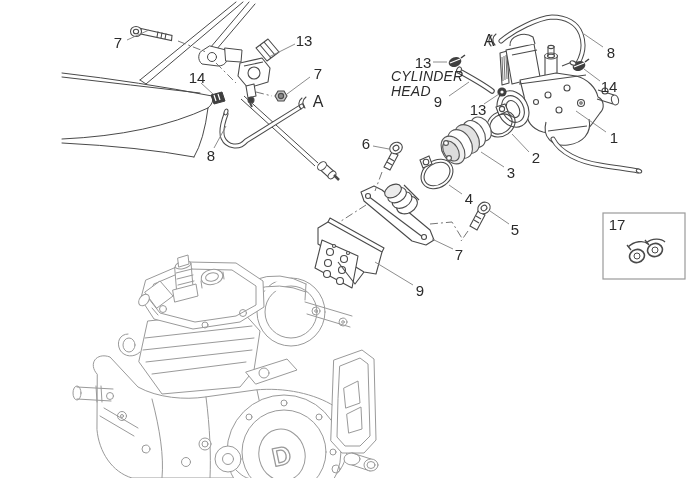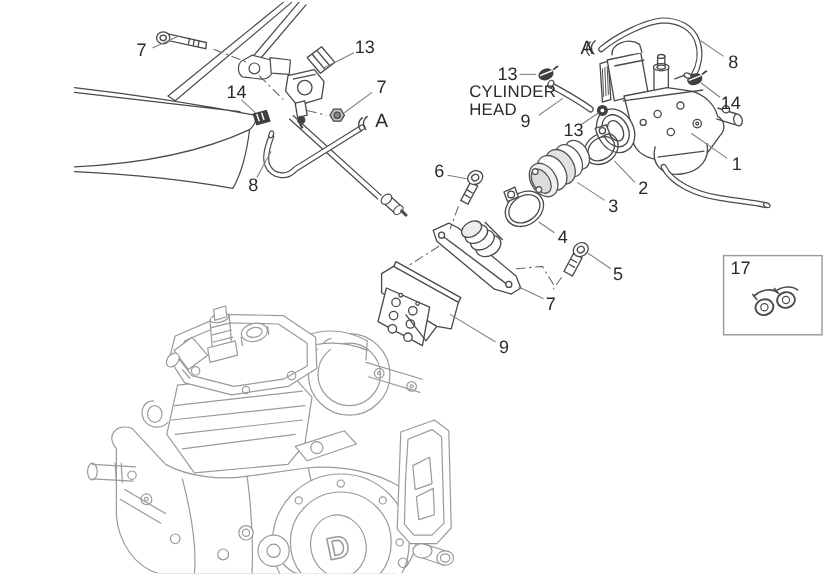--- a/index.html
+++ b/index.html
@@ -1,21 +1,21 @@
 <!DOCTYPE html>
 <html><head>
 <meta charset="utf-8">
 <style>
   html,body{margin:0;padding:0;background:#fff;}
   .stage{position:relative;width:700px;height:478px;background:#fff;overflow:hidden;
          font-family:"Liberation Sans",sans-serif;}
   .stage svg{position:absolute;left:0;top:0;}
   .callout{position:absolute;transform:translate(-50%,-50%);font-size:15px;color:#2b2b2b;
            white-space:nowrap;line-height:1;}
-  .note{position:absolute;font-size:14px;color:#2b2b2b;line-height:15px;letter-spacing:.2px;}
+  .note{position:absolute;font-size:14px;color:#2b2b2b;line-height:15px;letter-spacing:.2px;font-style:italic;}
   .marker{font-size:16px;}
 </style>
 </head>
 <body>
 
 <div class="stage">
 
 <svg width="700" height="478" viewBox="0 0 700 478">
 
   <g stroke="#9a9a9a" fill="none" stroke-width="1" stroke-linejoin="round" stroke-linecap="round">

